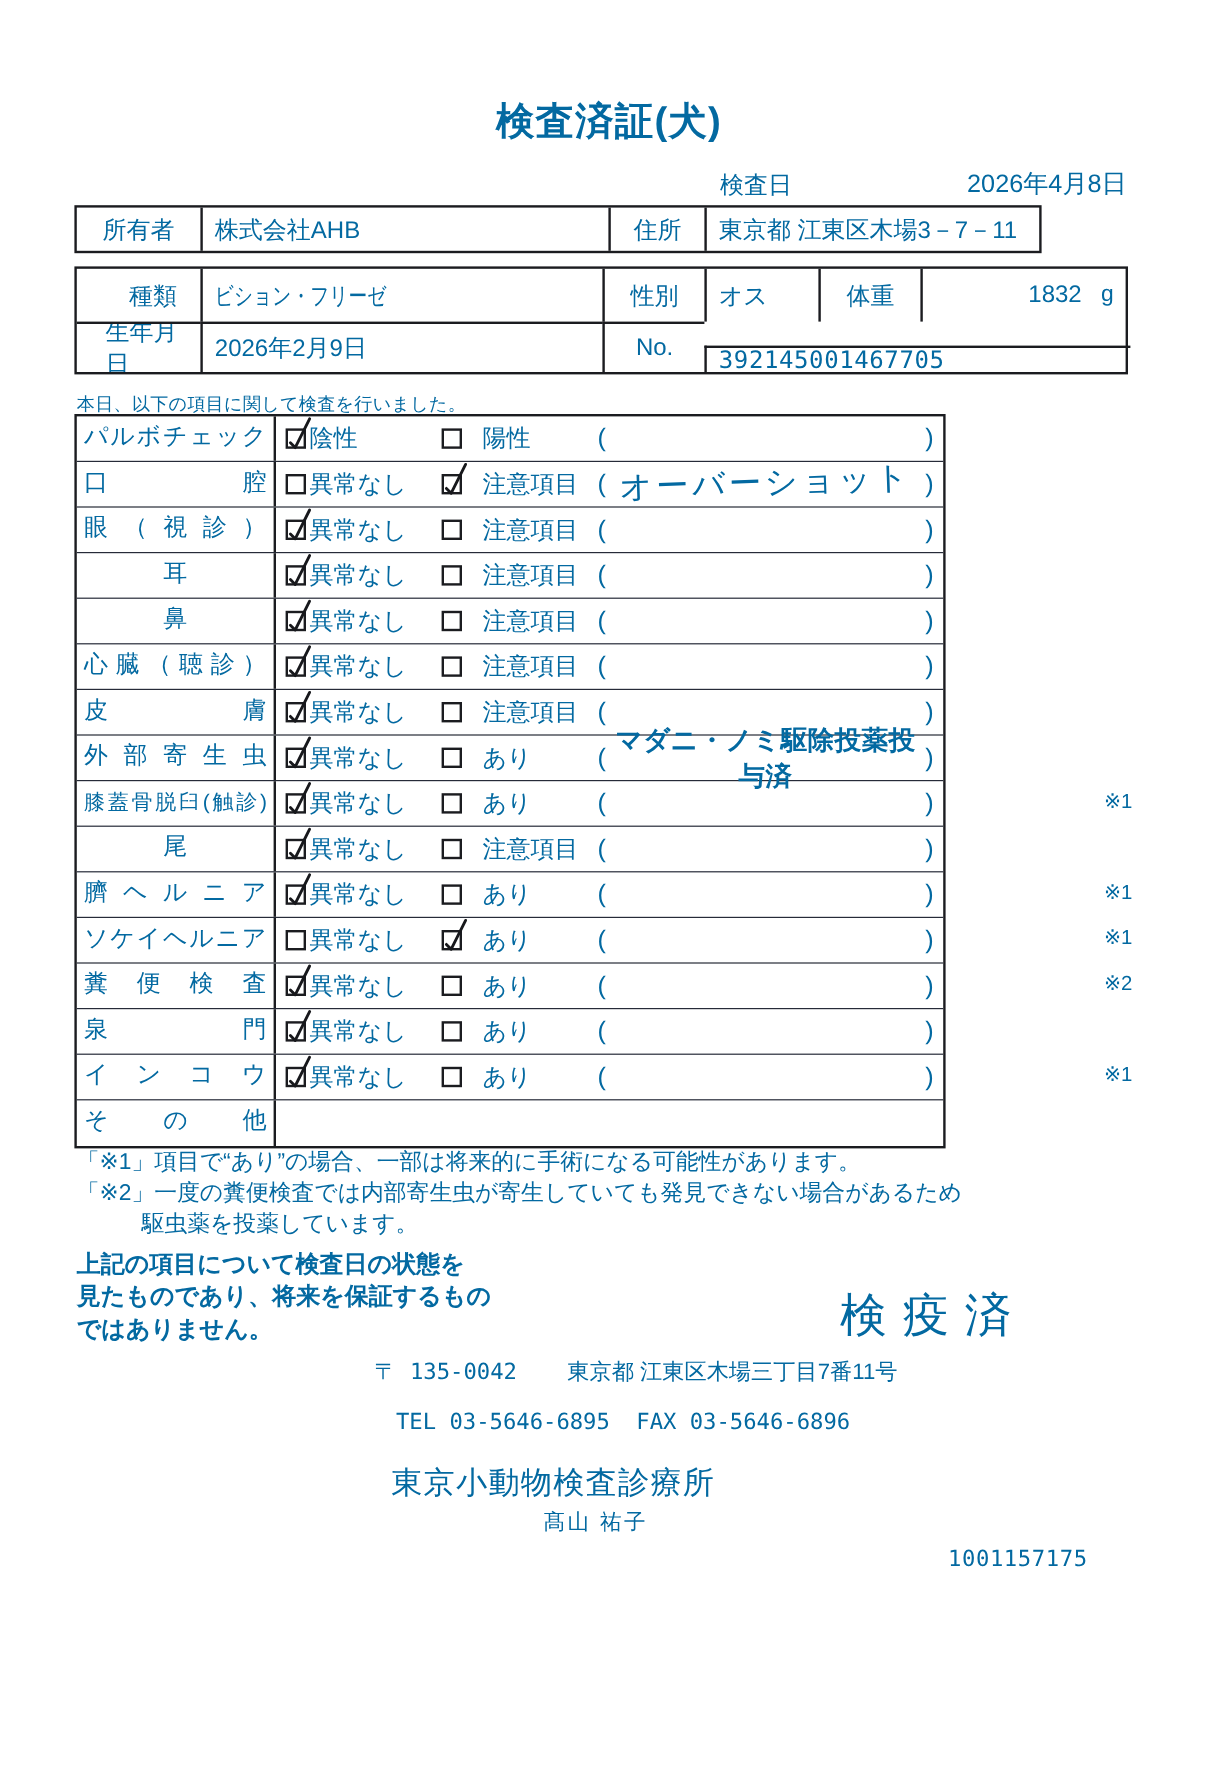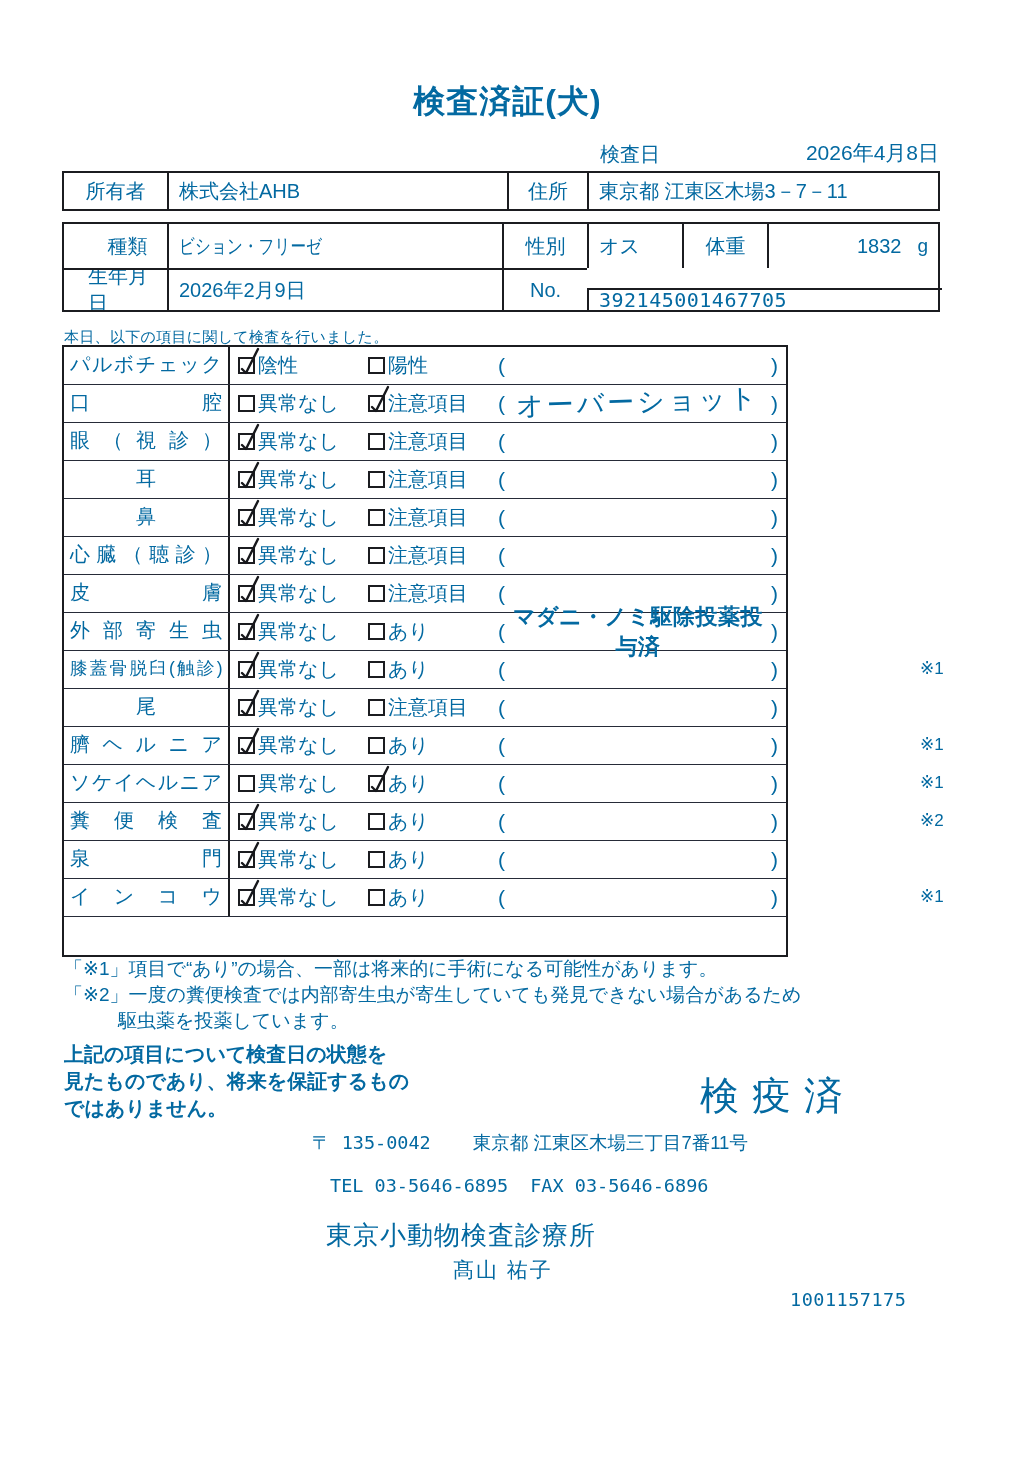--- a/index.html
+++ b/index.html
@@ -9,21 +9,21 @@
     font-family:"Liberation Sans","DejaVu Sans",sans-serif;color:#0369a1;
     overflow:hidden;
   }
   
   .doc-title{position:absolute;top:80px;left:0;width:100%;text-align:center;
     font-size:32px;font-weight:bold;letter-spacing:1px;}
   .date-label{position:absolute;top:141px;left:600px;font-size:20px;}
   .date-value{position:absolute;top:139px;right:76px;font-size:21px;}
 
   
-  .owner-table{position:absolute;top:171px;left:62px;width:878px;height:40px;
+  .owner-table{position:absolute;top:171px;left:62px;width:806px;height:40px;
     display:grid;grid-template-columns:103px 340px 80px 355px;
     border:2.5px solid #1b1c20;box-sizing:border-box;}
   .owner-table>div{border-left:2px solid #1b1c20;display:flex;align-items:center;
     font-size:20px;box-sizing:border-box;overflow:hidden;}
   .owner-table>div:first-child{border-left:none;}
   .cell-label{justify-content:center;}
   .cell-value{padding-left:10px;}
 
   
   .pet-table{position:absolute;top:222px;left:62px;width:878px;
@@ -50,21 +50,21 @@
   .exam-row{display:flex;height:38px;border-bottom:1.8px solid #262b38;box-sizing:border-box;position:relative;}
   .exam-row:last-child{border-bottom:none;}
   .exam-label{width:166px;min-width:166px;border-right:2px solid #1b1c20;box-sizing:border-box;
     padding:0 6px;font-size:20px;line-height:34px;
     text-align:justify;text-align-last:justify;overflow:hidden;}
   .exam-label.center{text-align:center;text-align-last:center;}
   .exam-label.small{font-size:17.5px;letter-spacing:-0.5px;}
   .exam-content{position:relative;flex:1;}
   .opt{position:absolute;top:0;height:100%;display:flex;align-items:center;font-size:20px;}
   .opt-0{left:8px;}
-  .opt-1{left:138px;}
+  .opt-1{left:138px;gap:14px;}
   .cb{position:relative;width:13px;height:13px;border:2.2px solid #1b1c20;margin-right:3px;flex:none;box-sizing:content-box;}
   .check{position:absolute;left:-4px;top:-15px;width:26px;height:34px;overflow:visible;}
   .check path{stroke:#17181c;stroke-width:2.4;fill:none;stroke-linecap:round;stroke-linejoin:round;}
   .paren-group{position:absolute;left:268px;right:8px;top:0;height:100%;
     display:flex;align-items:center;font-size:21px;}
   .paren-text{flex:1;text-align:center;overflow:visible;}
   .paren-text.hand{font-size:27px;letter-spacing:3px;transform:rotate(-2deg) translateY(-2px);
     font-family:"DejaVu Sans",sans-serif;}
   .paren-text.printed{font-weight:bold;font-size:22px;letter-spacing:0.5px;}
   .note{position:absolute;left:856px;top:7px;font-size:17px;white-space:nowrap;}
@@ -76,21 +76,21 @@
   
   .disclaimer{position:absolute;top:1041px;left:64px;font-size:20px;font-weight:bold;line-height:27px;}
   .stamp{position:absolute;top:1069px;left:700px;font-size:39px;letter-spacing:13px;white-space:nowrap;}
   .postal-row{position:absolute;top:1130px;left:312px;display:flex;font-size:18.5px;align-items:baseline;}
   .postal-code{font-family:"DejaVu Sans Mono","Liberation Mono",monospace;}
   .postal-addr{margin-left:42px;}
   .tel-row{position:absolute;top:1175px;left:330px;display:flex;font-size:18.5px;
     font-family:"DejaVu Sans Mono","Liberation Mono",monospace;}
   .fax{margin-left:22px;}
   .clinic-name{position:absolute;top:1218px;left:326px;font-size:26px;letter-spacing:1px;}
-  .examiner{position:absolute;top:1256px;left:453px;font-size:21px;letter-spacing:2px;}
+  .examiner{position:absolute;top:1256px;left:453px;font-size:18px;letter-spacing:2px;}
   .serial{position:absolute;top:1289px;left:790px;font-size:18.5px;
     font-family:"DejaVu Sans Mono","Liberation Mono",monospace;letter-spacing:0.5px;}
 </style>
 </head>
 <body>
 
 <div class="page">
 
   <div class="doc-title">検査済証(犬)</div>
 
@@ -454,20 +454,21 @@
           </span>
           <span class="paren-group">
             <span class="paren">(</span>
             <span class="paren-text"></span>
             <span class="paren">)</span>
           </span>
         </div>
         <span class="note">※1</span>
       </div>
       <div class="exam-row">
+        <div class="exam-label">その他</div>
         <div class="exam-content"></div>
       </div>
     </div>
 
   <div class="footnotes">
     <div>「※1」項目で“あり”の場合、一部は将来的に手術になる可能性があります。</div>
     <div>「※2」一度の糞便検査では内部寄生虫が寄生していても発見できない場合があるため</div>
     <div class="footnote-indent">駆虫薬を投薬しています。</div>
   </div>
 

